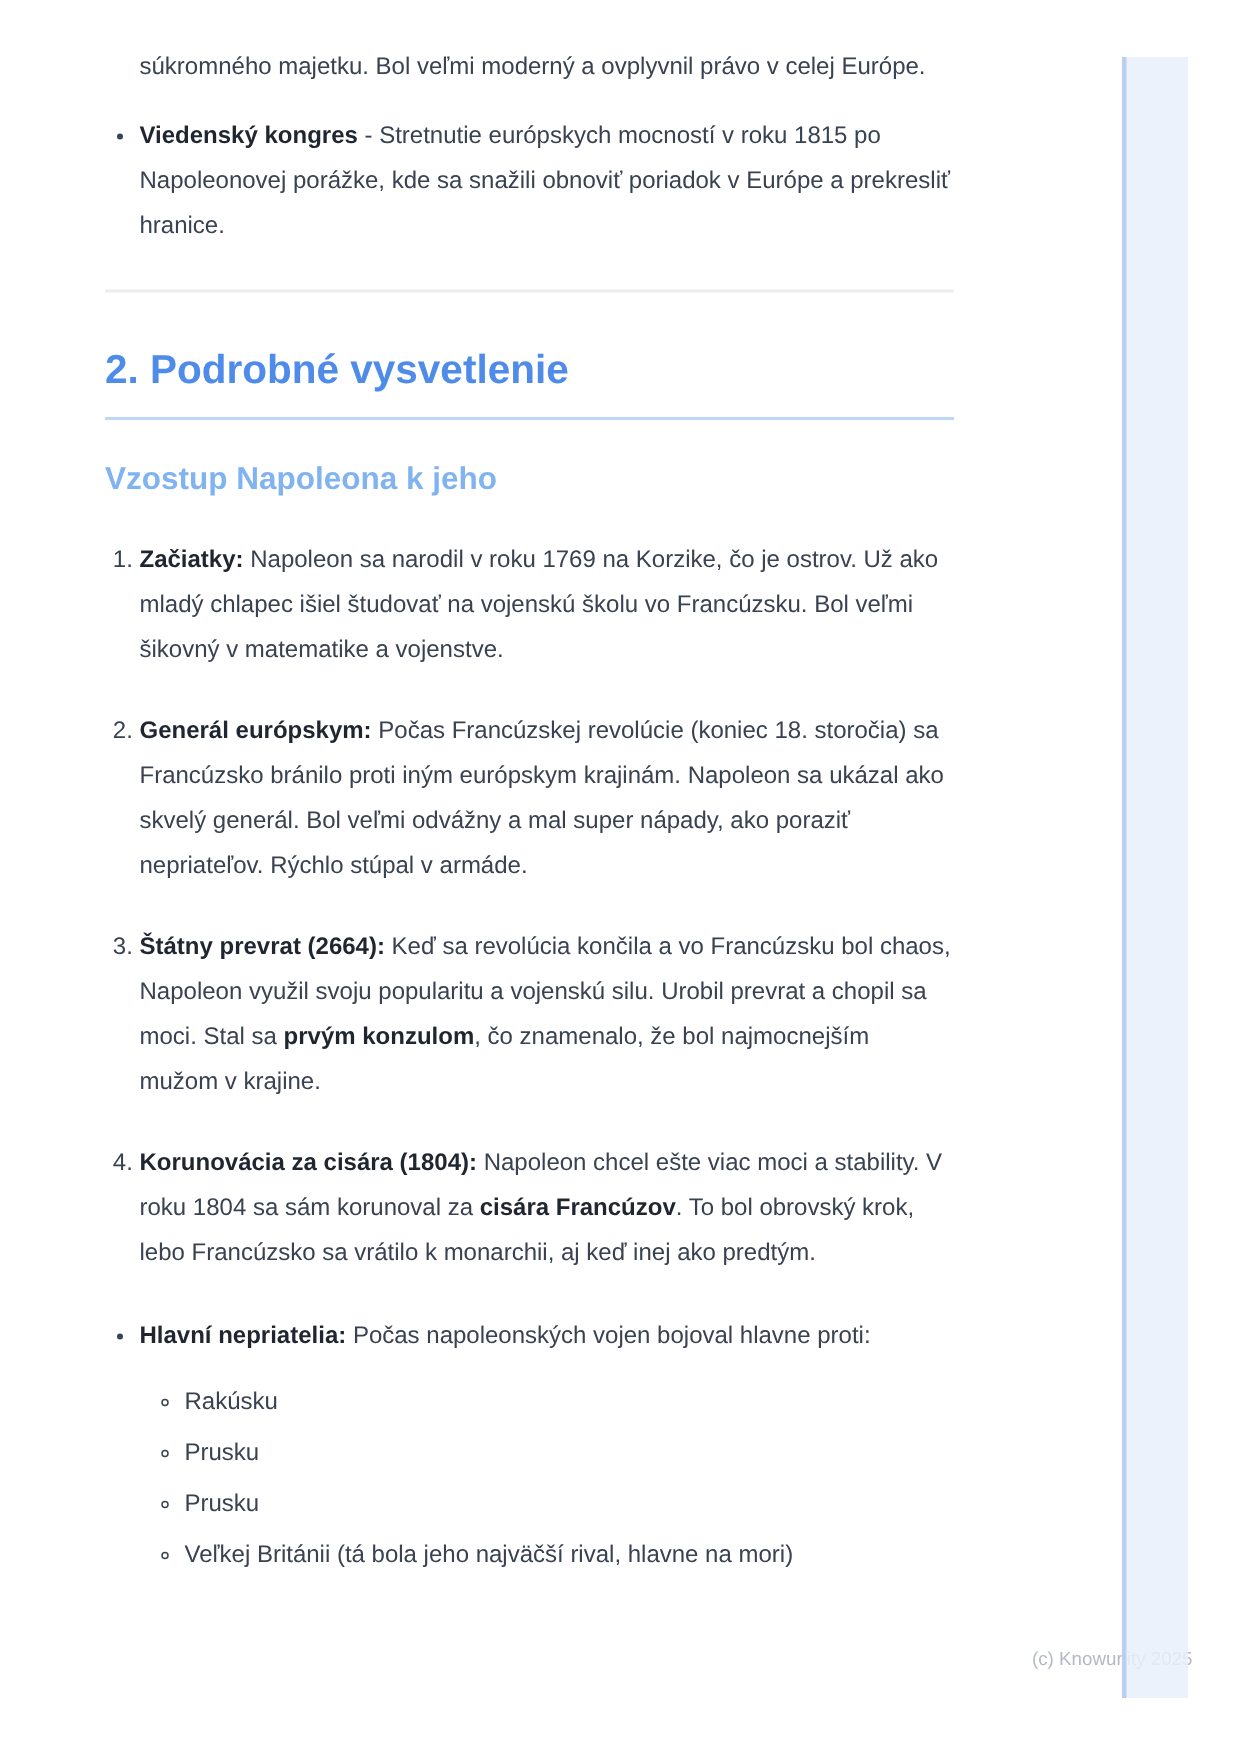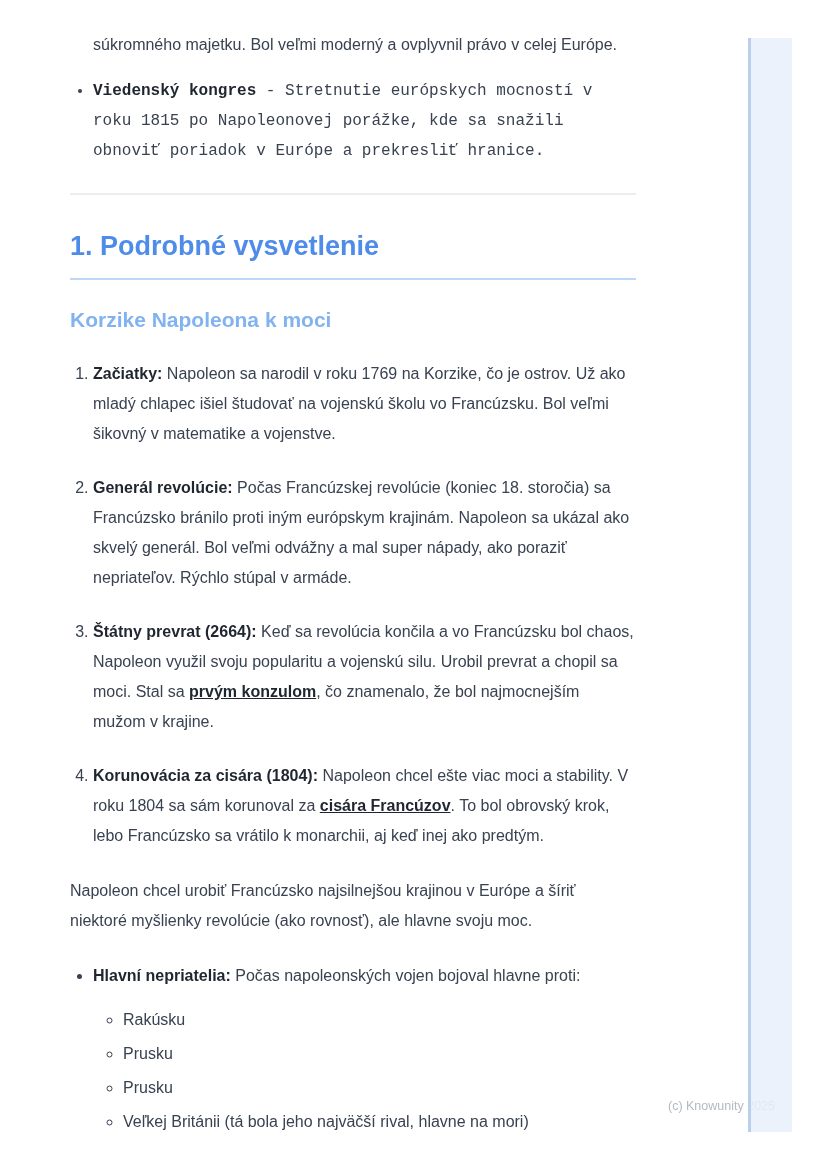--- a/index.html
+++ b/index.html
@@ -31,29 +31,29 @@
     position: absolute;
     left: 70px;
     top: 0;
     width: 566px;
     padding-top: 30px;
     color: var(--body_text);
     font-size: 16px;
     line-height: 30px;
   }
   .lead { font-weight: 700; color: var(--bold_text); }
-  .bold-mid { font-weight: 700; color: var(--bold_text); text-decoration: underline; }
+  .bold-mid { font-weight: 700; color: var(--bold_text); }
   p { margin: 0; }
   .continuation { margin-left: 23px; }
   ul.top-list {
     margin: 16px 0 0;
     padding-left: 23px;
     list-style: disc;
   }
-  ul.top-list > li { margin-bottom: 0; font-family: Liberation Mono, monospace; }
+  ul.top-list > li { margin-bottom: 0; }
   hr.divider {
     border: none;
     border-top: 2px solid var(--divider);
     margin: 27px 0 0;
   }
   h1.section-heading {
     font-size: 27px;
     line-height: 34px;
     font-weight: 700;
     color: var(--heading_blue);
@@ -84,21 +84,21 @@
   ul.bullet-list > li:last-child { margin-bottom: 0; }
   ul.sub-list {
     list-style: circle;
     padding-left: 30px;
     margin: 14px 0 0;
   }
   ul.sub-list > li { margin-bottom: 4px; }
   .footer-note {
     position: absolute;
     top: 1098px;
-    right: 52px;
+    right: 32px;
     font-size: 12.5px;
     line-height: 16px;
     color: var(--footer_text);
     z-index: 1;
   }
   .scroll-band {
     position: absolute;
     left: 748px;
     top: 38px;
     width: 44px;
@@ -117,41 +117,40 @@
     <p class="continuation">súkromného majetku. Bol veľmi moderný a ovplyvnil právo v celej Európe.</p>
 
     <ul class="top-list">
       <li>
         <span class="lead">Viedenský kongres</span><span> - Stretnutie európskych mocností v roku 1815 po Napoleonovej porážke, kde sa snažili obnoviť poriadok v Európe a prekresliť hranice.</span>
       </li>
     </ul>
 
     <hr class="divider">
 
-    <h1 class="section-heading">1. Podrobné vysvetlenie</h1>
+    <h1 class="section-heading">2. Podrobné vysvetlenie</h1>
 
-    <h2 class="sub-heading">Korzike Napoleona k moci</h2>
+    <h2 class="sub-heading">Vzostup Napoleona k jeho</h2>
 
     <ol class="numbered-list">
       <li>
         <span class="lead">Začiatky:</span><span> Napoleon sa narodil v roku 1769 na Korzike, čo je ostrov. Už ako mladý chlapec išiel študovať na vojenskú školu vo Francúzsku. Bol veľmi šikovný v matematike a vojenstve.</span><span class="bold-mid"></span><span></span>
       </li>
       <li>
-        <span class="lead">Generál revolúcie:</span><span> Počas Francúzskej revolúcie (koniec 18. storočia) sa Francúzsko bránilo proti iným európskym krajinám. Napoleon sa ukázal ako skvelý generál. Bol veľmi odvážny a mal super nápady, ako poraziť nepriateľov. Rýchlo stúpal v armáde.</span><span class="bold-mid"></span><span></span>
+        <span class="lead">Generál európskym:</span><span> Počas Francúzskej revolúcie (koniec 18. storočia) sa Francúzsko bránilo proti iným európskym krajinám. Napoleon sa ukázal ako skvelý generál. Bol veľmi odvážny a mal super nápady, ako poraziť nepriateľov. Rýchlo stúpal v armáde.</span><span class="bold-mid"></span><span></span>
       </li>
       <li>
         <span class="lead">Štátny prevrat (2664):</span><span> Keď sa revolúcia končila a vo Francúzsku bol chaos, Napoleon využil svoju popularitu a vojenskú silu. Urobil prevrat a chopil sa moci. Stal sa </span><span class="bold-mid">prvým konzulom</span><span>, čo znamenalo, že bol najmocnejším mužom v krajine.</span>
       </li>
       <li>
         <span class="lead">Korunovácia za cisára (1804):</span><span> Napoleon chcel ešte viac moci a stability. V roku 1804 sa sám korunoval za </span><span class="bold-mid">cisára Francúzov</span><span>. To bol obrovský krok, lebo Francúzsko sa vrátilo k monarchii, aj keď inej ako predtým.</span>
       </li>
     </ol>
 
 
-    <p class="body-paragraph">Napoleon chcel urobiť Francúzsko najsilnejšou krajinou v Európe a šíriť niektoré myšlienky revolúcie (ako rovnosť), ale hlavne svoju moc.</p>
 
     <ul class="bullet-list">
       <li>
         <span class="lead">Hlavní nepriatelia:</span><span> Počas napoleonských vojen bojoval hlavne proti:</span>
         <ul class="sub-list">
           <li>Rakúsku</li>
           <li>Prusku</li>
           <li>Prusku</li>
           <li>Veľkej Británii (tá bola jeho najväčší rival, hlavne na mori)</li>
         </ul>

